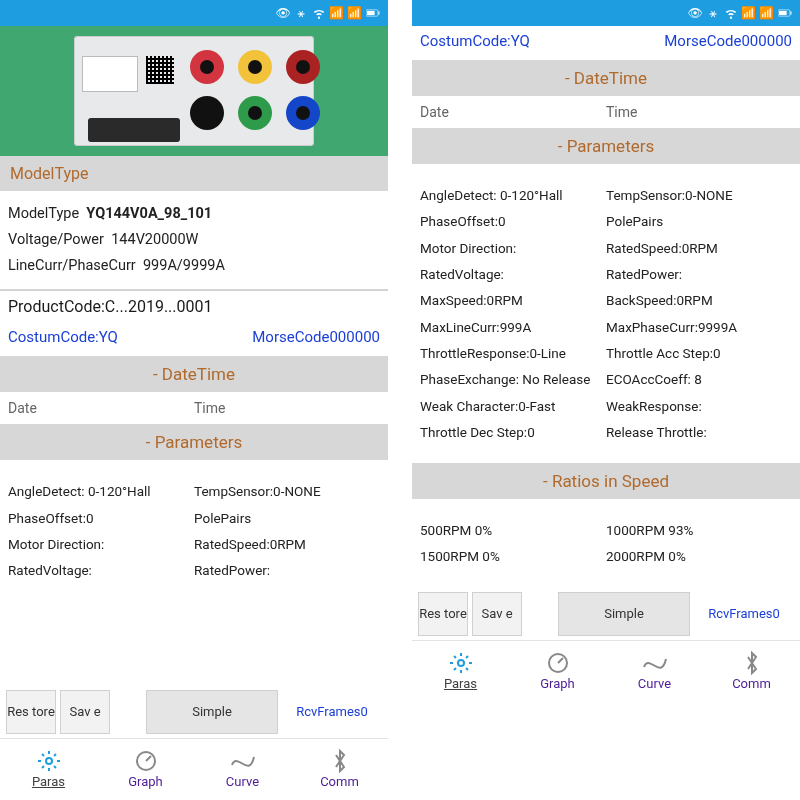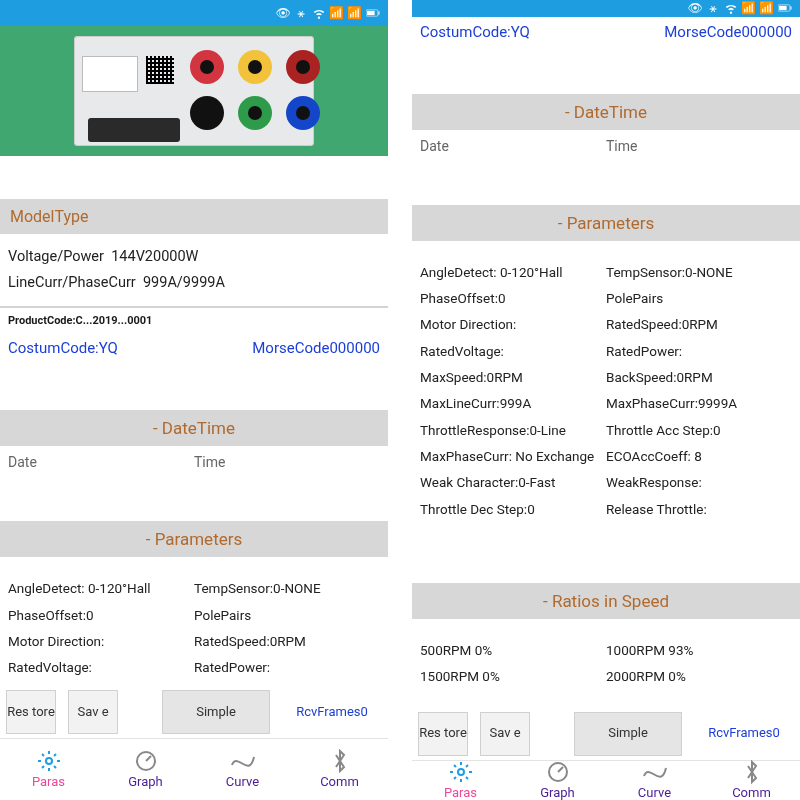--- a/index.html
+++ b/index.html
@@ -76,35 +76,34 @@
   .device .b1 { background:#1446c9; top:60px; left:212px;}
   .device .plug::after{
     content:""; display:block; width:14px; height:14px; border-radius:50%;
     background:#111; margin:10px auto;
   }
   .section-head {
     background:#d7d7d7;
     padding:8px 10px;
     font-size:16px;
     color:#b06a2e;
-    margin-top:43px;
   }
   .section-head.center { text-align:center; font-size:17px;}
   .info {
     padding:10px 8px 4px 8px;
     font-size:14.5px;
     color:#222;
     line-height:1.8;
   }
   .info .line { white-space:nowrap; }
   .info .k { display:inline-block; }
   .divider { height:2px; background:#d3d3d3; margin:6px 0;}
   .product {
-    font-weight:700;
-    font-size:11px;
+    font-weight:400;
+    font-size:16px;
     padding:0 8px 6px 8px;
   }
   .codes {
     display:flex;
     justify-content:space-between;
     padding:6px 8px 10px 8px;
     font-size:15px;
   }
   .blue { color:#1b3fd6; }
   .row2 {
@@ -117,21 +116,21 @@
   .params {
     padding:18px 8px;
     font-size:13.5px;
     color:#222;
     line-height:1.95;
   }
   .params .prow { display:flex; }
   .params .prow > div { flex:1; white-space:nowrap; overflow:hidden; }
   .actions {
     display:flex;
-    gap:12px;
+    gap:4px;
     padding:4px 6px;
     background:#fff;
     align-items:center;
   }
   .btn {
     border:1px solid #d0d0d0;
     background:#f2f2f2;
     font-size:13px;
     display:flex; align-items:center; justify-content:center;
     text-align:center;
@@ -150,21 +149,21 @@
     height:62px;
   }
   .navitem {
     flex:1;
     display:flex; flex-direction:column;
     align-items:center; justify-content:center;
     gap:2px;
     font-size:13px;
     color:#4c1d95;
   }
-  .navitem.active { color:#ec4899; }
+  .navitem.active { color:#404040;text-decoration:underline; }
   .nicon { width:28px; height:22px; display:flex; align-items:center; justify-content:center;}
   .scroll { flex:1; overflow:hidden; }
 </style>
 </head>
 <body>
 
 <div class="dual">
 
   <div class="phone">
     <div class="statusbar">
@@ -196,20 +195,21 @@
           <div class="plug r2"></div>
         <div class="plug k1"></div>
           <div class="plug g1"></div>
           <div class="plug b1"></div>
       </div>
     </div>
 
     <div class="section-head">ModelType</div>
 
     <div class="info">
+      <div class="line"><span class="k">ModelType</span>&nbsp; <b>YQ144V0A_98_101</b></div>
       <div class="line"><span class="k">Voltage/Power</span>&nbsp; <span>144V20000W</span></div>
       <div class="line"><span class="k">LineCurr/PhaseCurr</span>&nbsp; <span>999A/9999A</span></div>
     </div>
     <div class="divider"></div>
     <div class="product">ProductCode:C...2019...0001</div>
 
     <div class="codes">
       <span class="blue"><span>CostumCode:</span><span>YQ</span></span>
       <span class="blue">MorseCode000000</span>
     </div>
@@ -340,21 +340,21 @@
         </div>
         <div class="prow">
           <div>MaxLineCurr:999A</div>
           <div>MaxPhaseCurr:9999A</div>
         </div>
         <div class="prow">
           <div>ThrottleResponse:0-Line</div>
           <div>Throttle Acc Step:0</div>
         </div>
         <div class="prow">
-          <div>MaxPhaseCurr:  No Exchange</div>
+          <div>PhaseExchange:  No Release</div>
           <div>ECOAccCoeff:  8</div>
         </div>
         <div class="prow">
           <div>Weak Character:0-Fast</div>
           <div>WeakResponse:</div>
         </div>
         <div class="prow">
           <div>Throttle Dec Step:0</div>
           <div>Release Throttle:</div>
         </div>

